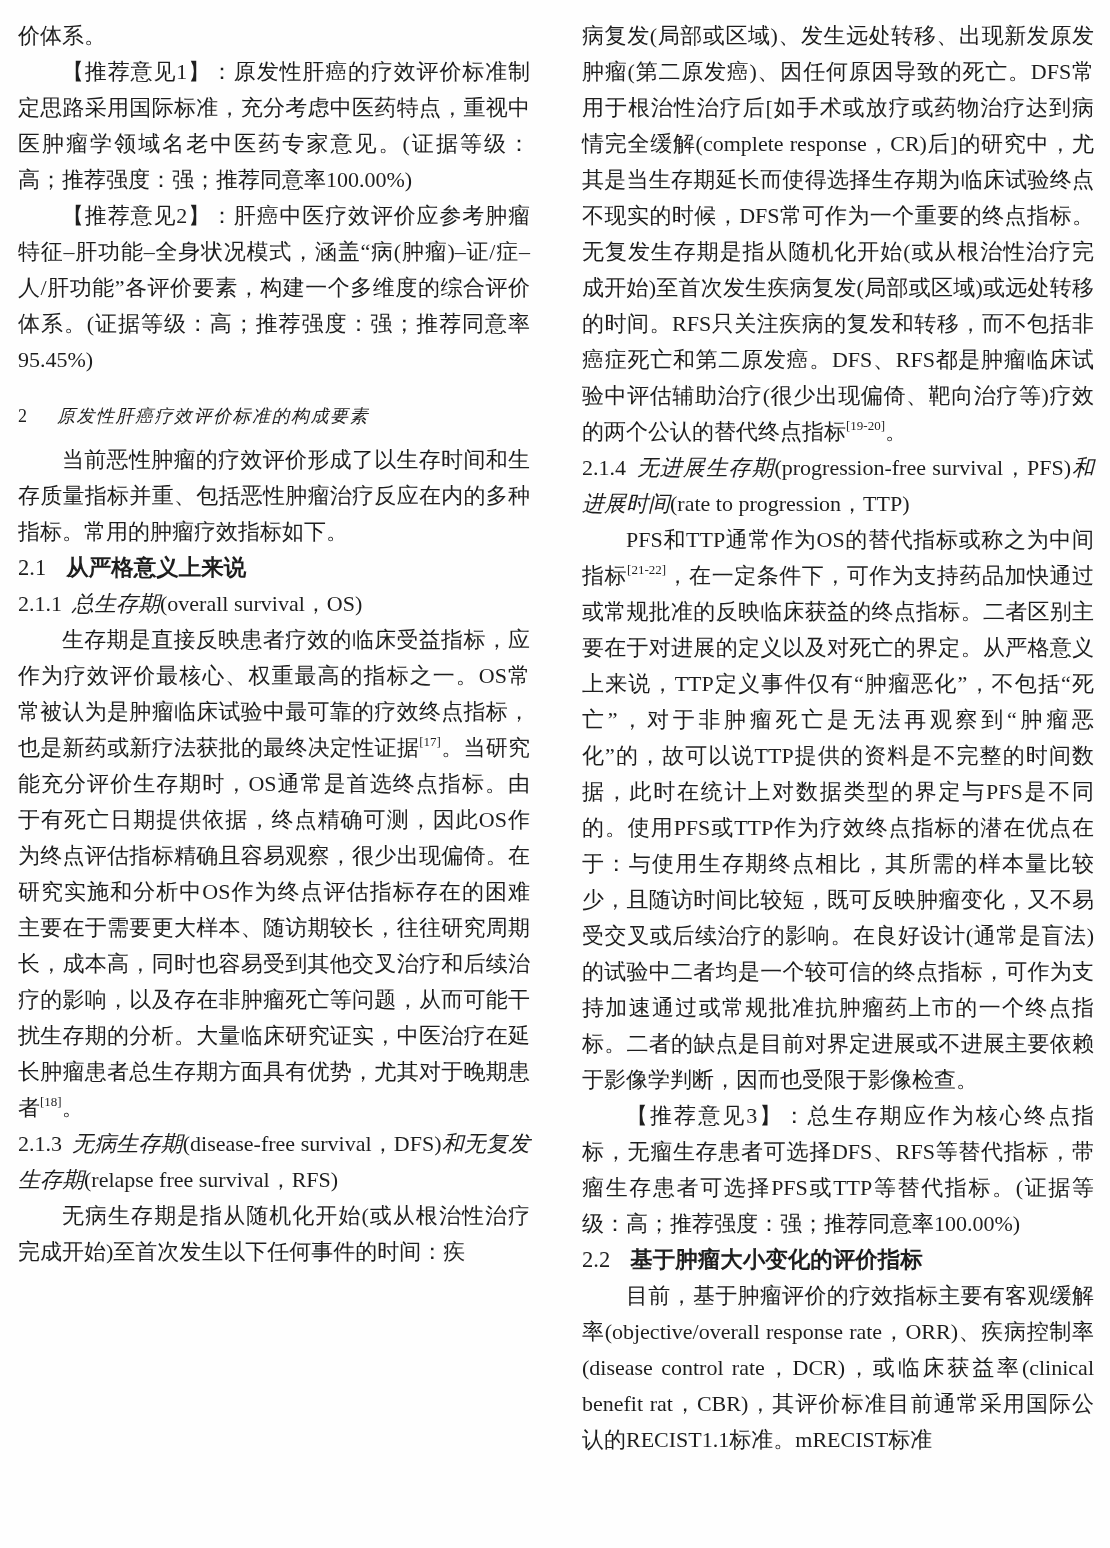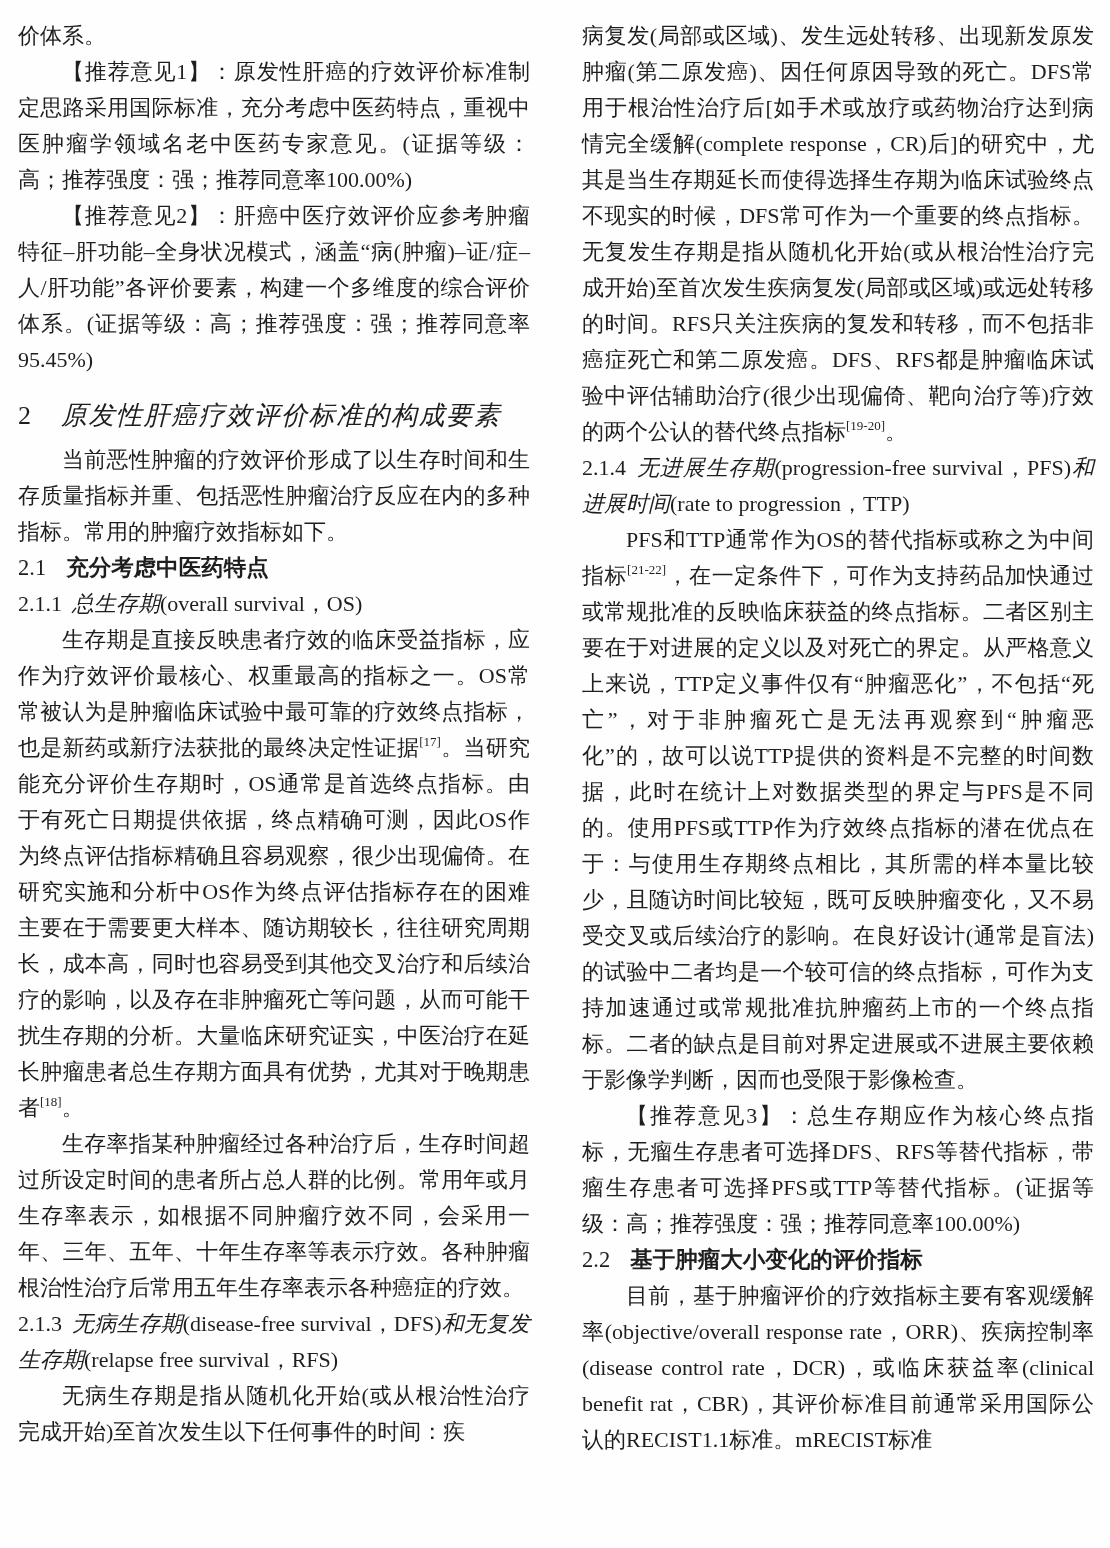--- a/index.html
+++ b/index.html
@@ -28,21 +28,21 @@
   .para {
     margin: 0;
     text-align: justify;
     text-indent: 44px;
   }
   .para.noindent {
     text-indent: 0;
   }
   .h-level1 {
     margin: 20px 0 8px 0;
-    font-size: 26px;
+    font-size: 18px;
     line-height: 36px;
   }
   .h-level1 .heading-title {
     font-style: italic;
     letter-spacing: 1.5px;
   }
   .h-level1 .heading-num {
     margin-right: 30px;
     font-style: normal;
   }
@@ -83,24 +83,23 @@
 <body>
 
 <div class="page">
 
   <div class="col">
     <p class="para noindent">价体系。</p>
     <p class="para">【推荐意见1】：原发性肝癌的疗效评价标准制定思路采用国际标准，充分考虑中医药特点，重视中医肿瘤学领域名老中医药专家意见。(证据等级：高；推荐强度：强；推荐同意率100.00%)</p>
     <p class="para">【推荐意见2】：肝癌中医疗效评价应参考肿瘤特征–肝功能–全身状况模式，涵盖“病(肿瘤)–证/症–人/肝功能”各评价要素，构建一个多维度的综合评价体系。(证据等级：高；推荐强度：强；推荐同意率95.45%)</p>
     <div class="h-level1"><span class="heading-num">2</span><span class="heading-title">原发性肝癌疗效评价标准的构成要素</span></div>
     <p class="para">当前恶性肿瘤的疗效评价形成了以生存时间和生存质量指标并重、包括恶性肿瘤治疗反应在内的多种指标。常用的肿瘤疗效指标如下。</p>
-    <div class="h-level2"><span class="heading-num">2.1</span><span class="heading-title">充分考虑中医药特点</span></div>
+    <div class="h-level2"><span class="heading-num">2.1</span><span class="heading-title">从严格意义上来说</span></div>
     <div class="h-level3"><span class="heading-num">2.1.1</span><span class="kai">总生存期</span><span class="roman">(overall survival，OS)</span></div>
     <p class="para"><span>生存期是直接反映患者疗效的临床受益指标，应作为疗效评价最核心、权重最高的指标之一。OS常常被认为是肿瘤临床试验中最可靠的疗效终点指标，也是新药或新疗法获批的最终决定性证据</span><sup class="sup">[17]</sup><span>。当研究能充分评价生存期时，OS通常是首选终点指标。由于有死亡日期提供依据，终点精确可测，因此OS作为终点评估指标精确且容易观察，很少出现偏倚。在研究实施和分析中OS作为终点评估指标存在的困难主要在于需要更大样本、随访期较长，往往研究周期长，成本高，同时也容易受到其他交叉治疗和后续治疗的影响，以及存在非肿瘤死亡等问题，从而可能干扰生存期的分析。大量临床研究证实，中医治疗在延长肿瘤患者总生存期方面具有优势，尤其对于晚期患者</span><sup class="sup">[18]</sup><span>。</span></p>
-    <p class="para">生存率指某种肿瘤经过各种治疗后，生存时间超过所设定时间的患者所占总人群的比例。常用年或月生存率表示，如根据不同肿瘤疗效不同，会采用一年、三年、五年、十年生存率等表示疗效。各种肿瘤根治性治疗后常用五年生存率表示各种癌症的疗效。</p>
     <div class="h-level3"><span class="heading-num">2.1.3</span><span class="kai">无病生存期</span><span class="roman">(disease-free survival，DFS)</span><span class="kai">和无复发生存期</span><span class="roman">(relapse free survival，RFS)</span></div>
     <p class="para">无病生存期是指从随机化开始(或从根治性治疗完成开始)至首次发生以下任何事件的时间：疾</p>
   </div>
 
   <div class="col">
     <p class="para noindent"><span>病复发(局部或区域)、发生远处转移、出现新发原发肿瘤(第二原发癌)、因任何原因导致的死亡。DFS常用于根治性治疗后[如手术或放疗或药物治疗达到病情完全缓解(complete response，CR)后]的研究中，尤其是当生存期延长而使得选择生存期为临床试验终点不现实的时候，DFS常可作为一个重要的终点指标。无复发生存期是指从随机化开始(或从根治性治疗完成开始)至首次发生疾病复发(局部或区域)或远处转移的时间。RFS只关注疾病的复发和转移，而不包括非癌症死亡和第二原发癌。DFS、RFS都是肿瘤临床试验中评估辅助治疗(很少出现偏倚、靶向治疗等)疗效的两个公认的替代终点指标</span><sup class="sup">[19-20]</sup><span>。</span></p>
     <div class="h-level3"><span class="heading-num">2.1.4</span><span class="kai">无进展生存期</span><span class="roman">(progression-free survival，PFS)</span><span class="kai">和进展时间</span><span class="roman">(rate to progression，TTP)</span></div>
     <p class="para"><span>PFS和TTP通常作为OS的替代指标或称之为中间指标</span><sup class="sup">[21-22]</sup><span>，在一定条件下，可作为支持药品加快通过或常规批准的反映临床获益的终点指标。二者区别主要在于对进展的定义以及对死亡的界定。从严格意义上来说，TTP定义事件仅有“肿瘤恶化”，不包括“死亡”，对于非肿瘤死亡是无法再观察到“肿瘤恶化”的，故可以说TTP提供的资料是不完整的时间数据，此时在统计上对数据类型的界定与PFS是不同的。使用PFS或TTP作为疗效终点指标的潜在优点在于：与使用生存期终点相比，其所需的样本量比较少，且随访时间比较短，既可反映肿瘤变化，又不易受交叉或后续治疗的影响。在良好设计(通常是盲法)的试验中二者均是一个较可信的终点指标，可作为支持加速通过或常规批准抗肿瘤药上市的一个终点指标。二者的缺点是目前对界定进展或不进展主要依赖于影像学判断，因而也受限于影像检查。</span></p>
     <p class="para">【推荐意见3】：总生存期应作为核心终点指标，无瘤生存患者可选择DFS、RFS等替代指标，带瘤生存患者可选择PFS或TTP等替代指标。(证据等级：高；推荐强度：强；推荐同意率100.00%)</p>
     <div class="h-level2"><span class="heading-num">2.2</span><span class="heading-title">基于肿瘤大小变化的评价指标</span></div>

